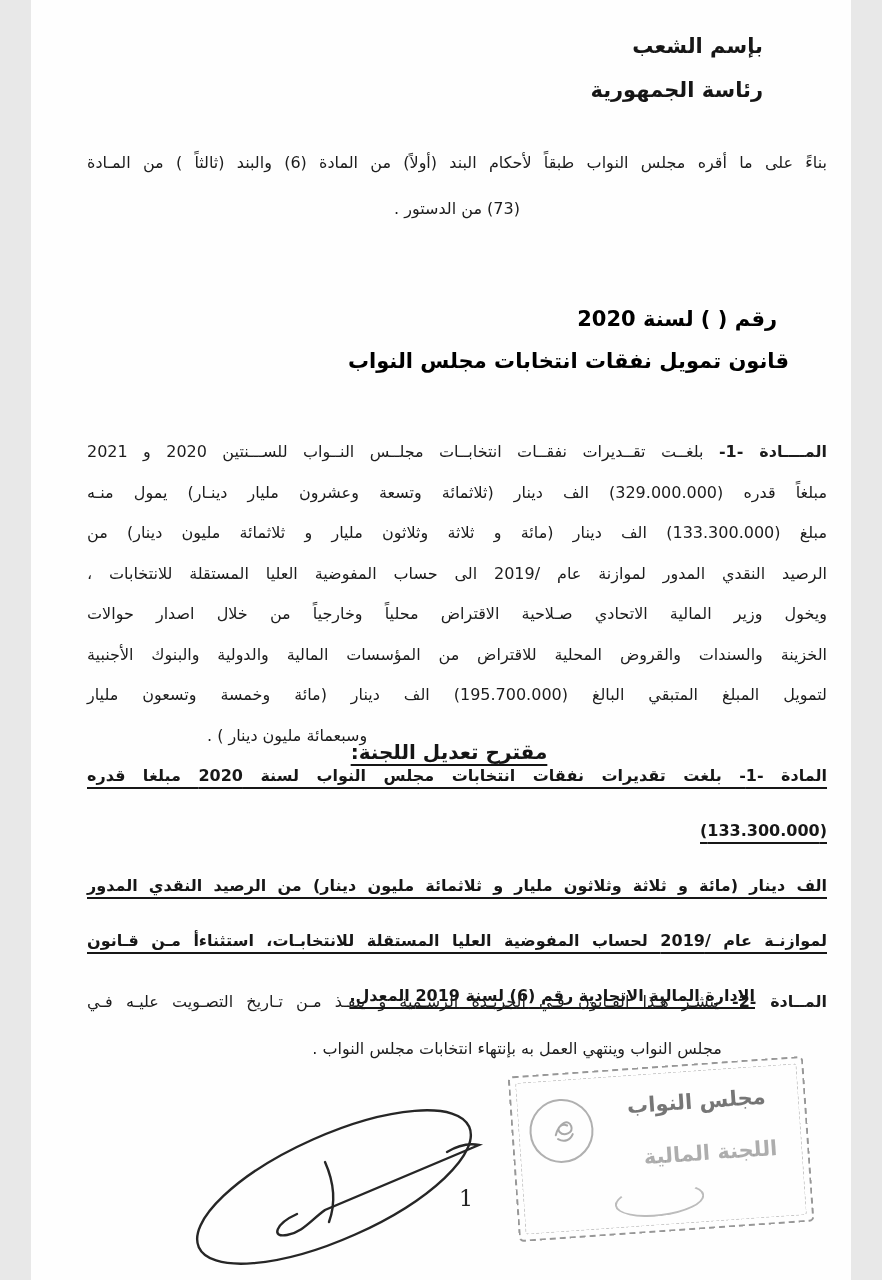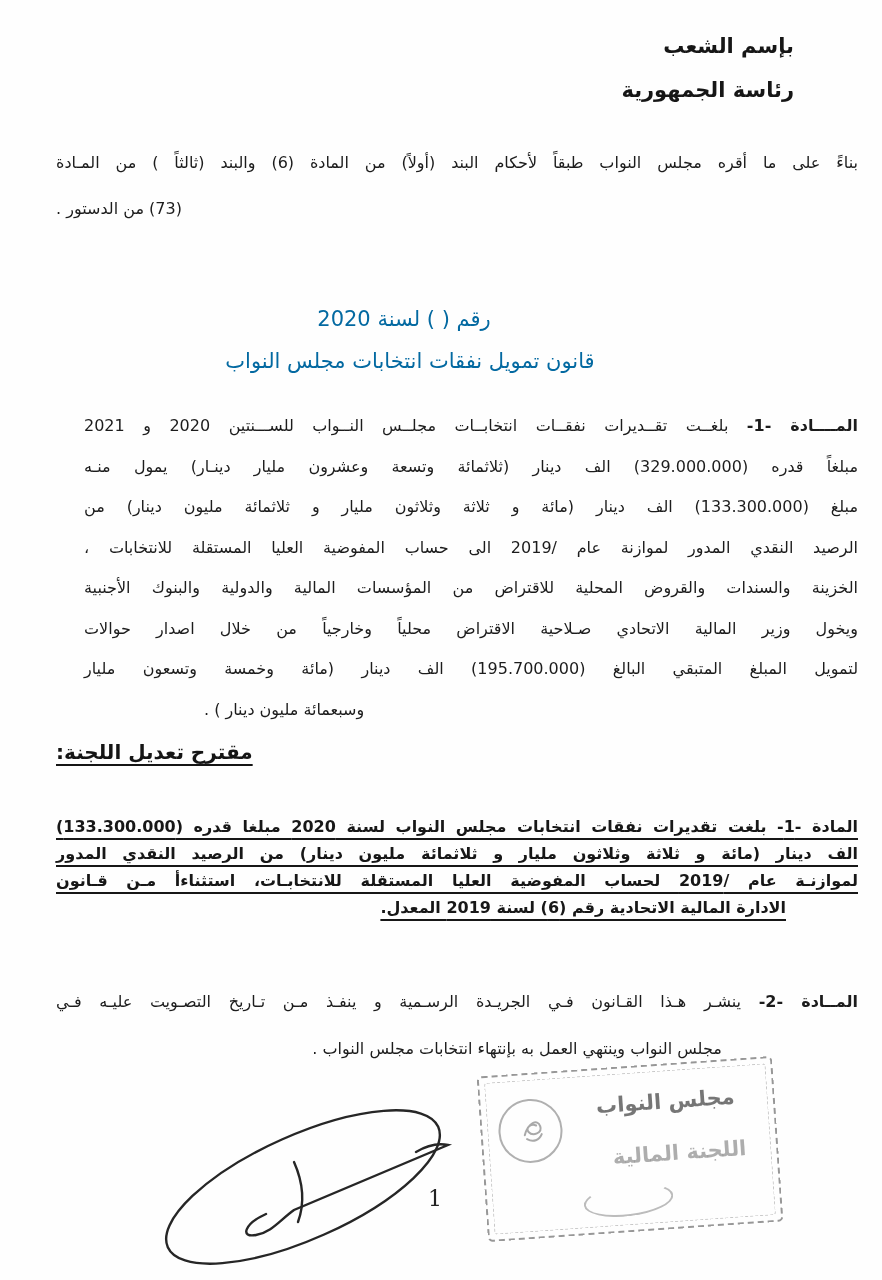--- a/index.html
+++ b/index.html
@@ -1,51 +1,51 @@
 <!DOCTYPE html>
 <html lang="ar" dir="rtl"><head>
 <meta charset="utf-8">
 <style>
   html,body{margin:0;padding:0;background:#e8e8e8;}
   .page{
     position:relative;
-    width:882px;height:1280px;
+    width:820px;height:1280px;
     margin:0 auto;
     background:#fefefe;
     overflow:hidden;
     direction:rtl;
     font-family:"DejaVu Sans", sans-serif;
     color:#1e1e1e;
   }
   
   .header{
     position:absolute;top:24px;right:88px;left:26px;
     text-align:right;font-weight:bold;font-size:21px;line-height:44px;color:#161616;
   }
   
   .block{position:absolute;right:24px;left:56px;font-size:16px;color:#1c1c1c;}
   .line{display:block;}
   .just{text-align:justify;text-align-last:justify;}
-  .right{text-align:left;}
+  .right{text-align:center;}
   .preamble{top:140px;line-height:46px;}
   .preamble .issued{padding-left:0;padding-right:14px;}
-  .law-title{top:298px;right:0;left:0;text-align:center;font-weight:normal;font-size:21px;line-height:42px;color:#0369a1;}
+  .law-title{top:298px;right:0;left:0;text-align:right;font-weight:bold;font-size:21px;line-height:42px;color:#000000;}
   .law-title .t1{padding-right:74px;}
   .law-title .t2{padding-right:62px;}
-  .article1{top:406px;line-height:40.5px;margin-left:28px;}
+  .article1{top:432px;line-height:40.5px;}
   .art-label{font-weight:bold;}
   .art1-l8{text-align:left;padding-left:120px;}
   .amend-heading{
     position:absolute;top:740px;right:24px;left:56px;
-    text-align:left;font-weight:bold;font-size:20px;color:#151515;
+    text-align:center;font-weight:bold;font-size:20px;color:#151515;
     text-decoration:underline;text-decoration-thickness:1.6px;text-underline-offset:5px;
     padding-right:16px;
   }
   .amendment{
-    top:813px;line-height:27px;font-weight:bold;color:#171717;
+    top:748px;line-height:55px;font-weight:bold;color:#171717;
     text-decoration:underline;text-decoration-thickness:1.6px;text-underline-offset:6px;
   }
   .amendment .lastline{text-align-last:right;padding-right:72px;}
   .article2{top:978px;line-height:47px;}
   .article2 .l2{text-align:left;text-align-last:center;padding-left:120px;}
   
   .stamp{
     position:absolute;left:482px;top:1066px;width:292px;height:162px;
     transform:rotate(-4deg);
     border:2px dashed rgba(75,75,75,.62);
@@ -103,22 +103,22 @@
   <div class="block law-title">
     <div class="line t1">رقم (    ) لسنة 2020</div>
     <div class="line t2">قانون تمويل نفقات انتخابات مجلس النواب</div>
   </div>
 
   <div class="block article1">
     <div class="line just"><span class="art-label">المــــادة -1-</span> <span>بلغــت تقــديرات نفقــات انتخابــات مجلــس النــواب للســـنتين 2020 و 2021</span></div>
     <div class="line just">مبلغاً قدره (329.000.000) الف دينار (ثلاثمائة وتسعة وعشرون مليار دينـار) يمول منـه</div>
     <div class="line just">مبلغ (133.300.000) الف دينار (مائة و ثلاثة وثلاثون مليار و ثلاثمائة مليون دينار) من</div>
     <div class="line just">الرصيد النقدي المدور لموازنة عام /2019 الى حساب المفوضية العليا المستقلة للانتخابات ،</div>
+    <div class="line just">ويخول وزير المالية الاتحادي صـلاحية الاقتراض محلياً وخارجياً من خلال اصدار حوالات</div>
     <div class="line just">الخزينة والسندات والقروض المحلية للاقتراض من المؤسسات المالية والدولية والبنوك الأجنبية</div>
-    <div class="line just">ويخول وزير المالية الاتحادي صـلاحية الاقتراض محلياً وخارجياً من خلال اصدار حوالات</div>
     <div class="line just">لتمويل المبلغ المتبقي البالغ (195.700.000) الف دينار (مائة وخمسة وتسعون مليار</div>
     <div class="line art1-l8">وسبعمائة مليون دينار ) .</div>
   </div>
 
   <div class="amend-heading">مقترح تعديل اللجنة:</div>
 
   <div class="block amendment">
     <div class="line just">المادة -1- بلغت تقديرات نفقات انتخابات مجلس النواب لسنة 2020 مبلغا قدره (133.300.000)</div>
     <div class="line just">الف دينار (مائة و ثلاثة وثلاثون مليار و ثلاثمائة مليون دينار) من الرصيد النقدي المدور</div>
     <div class="line just">لموازنـة عام /2019 لحساب المفوضية العليا المستقلة للانتخابـات، استثناءأ مـن قـانون</div>

